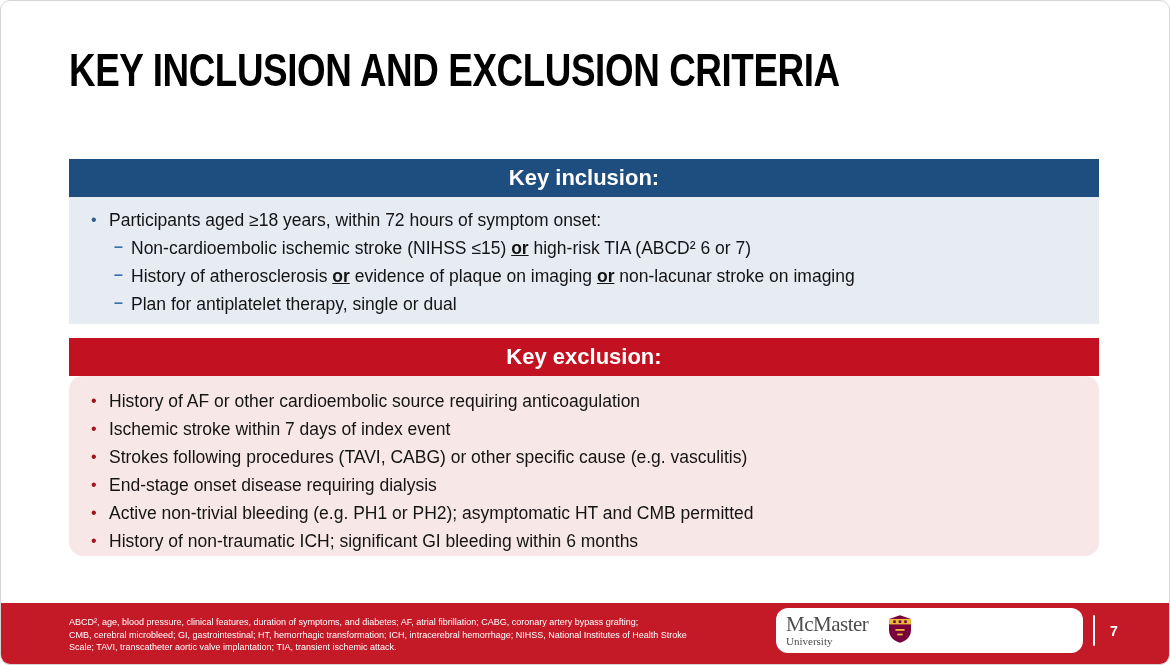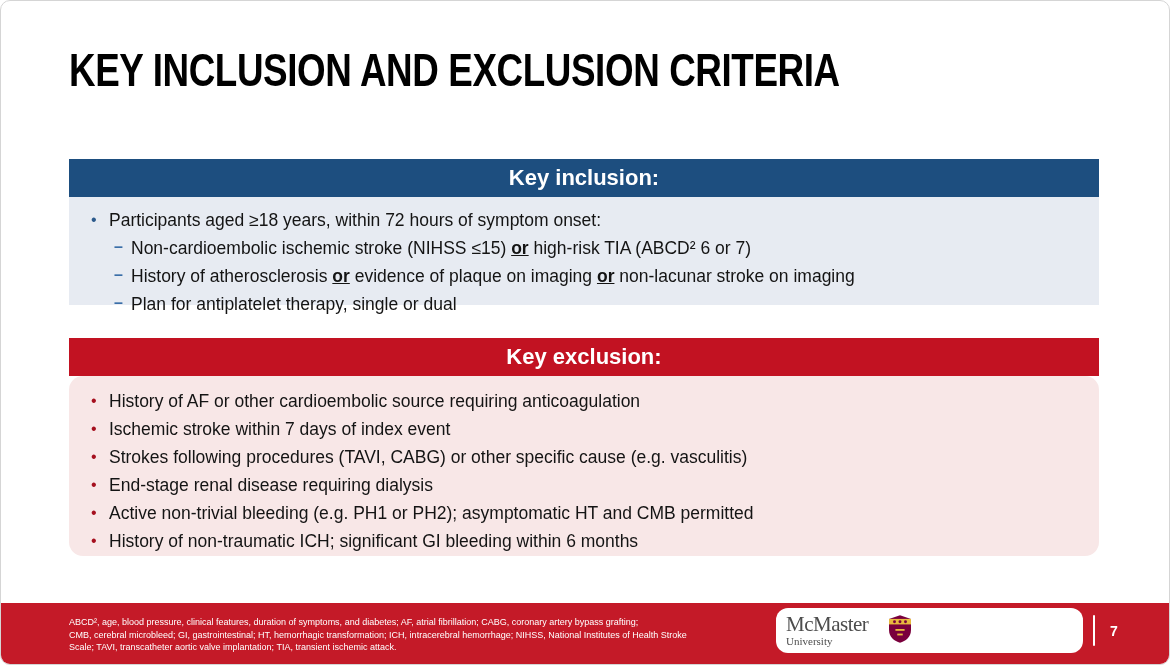--- a/index.html
+++ b/index.html
@@ -30,21 +30,21 @@
     transform:scaleX(0.80);transform-origin:left center;
   }
   .panel{position:absolute;left:68px;width:1030px;}
   .panel-header{
     height:38px;line-height:38px;text-align:center;
     color:#ffffff;font-size:22px;font-weight:bold;
   }
   .inclusion .panel-header{background:var(--inclusion-header);}
   .exclusion .panel-header{background:var(--exclusion-header);}
   .inclusion{top:158px;}
-  .inclusion .panel-body{background:var(--inclusion-body);height:108px;padding-top:9px;}
+  .inclusion .panel-body{background:var(--inclusion-body);height:127px;padding-top:9px;}
   .exclusion{top:337px;}
   .exclusion .panel-body{background:var(--exclusion-body);height:180px;padding-top:11px;border-radius:14px;}
   .li{
     position:relative;height:28px;line-height:28px;
     font-size:17.5px;color:#141414;white-space:nowrap;
   }
   .li.l1{padding-left:40px;}
   .li.l1::before{
     content:"\2022";position:absolute;left:22px;top:0;
     color:var(--bullet-blue);font-size:16px;
@@ -118,21 +118,21 @@
   </section>
 
   <section class="panel exclusion">
     <header class="panel-header">
       <span>Key exclusion:</span>
     </header>
     <div class="panel-body">
       <div class="li"><span>History of AF or other cardioembolic source requiring anticoagulation</span></div>
       <div class="li"><span>Ischemic stroke within 7 days of index event</span></div>
       <div class="li"><span>Strokes following procedures (TAVI, CABG) or other specific cause (e.g. vasculitis)</span></div>
-      <div class="li"><span>End-stage renal disease requiring dialysis</span></div>
+      <div class="li"><span>End-stage onset disease requiring dialysis</span></div>
       <div class="li"><span>Active non-trivial bleeding (e.g. PH1 or PH2); asymptomatic HT and CMB permitted</span></div>
       <div class="li"><span>History of non-traumatic ICH; significant GI bleeding within 6 months</span></div>
     </div>
   </section>
 
   <footer class="footer">
     <div class="footnote">
       <div>ABCD², age, blood pressure, clinical features, duration of symptoms, and diabetes; AF, atrial fibrillation; CABG, coronary artery bypass grafting;</div>
       <div>CMB, cerebral microbleed; GI, gastrointestinal; HT, hemorrhagic transformation; ICH, intracerebral hemorrhage; NIHSS, National Institutes of Health Stroke</div>
       <div>Scale; TAVI, transcatheter aortic valve implantation; TIA, transient ischemic attack.</div>

